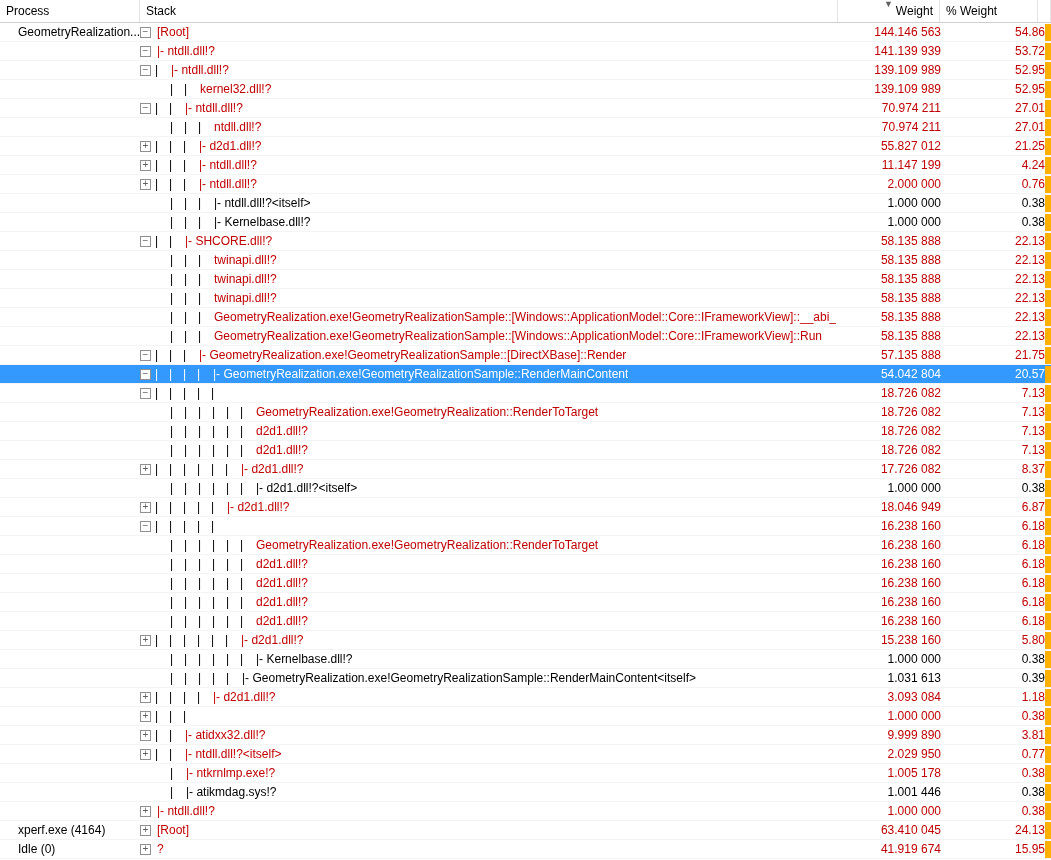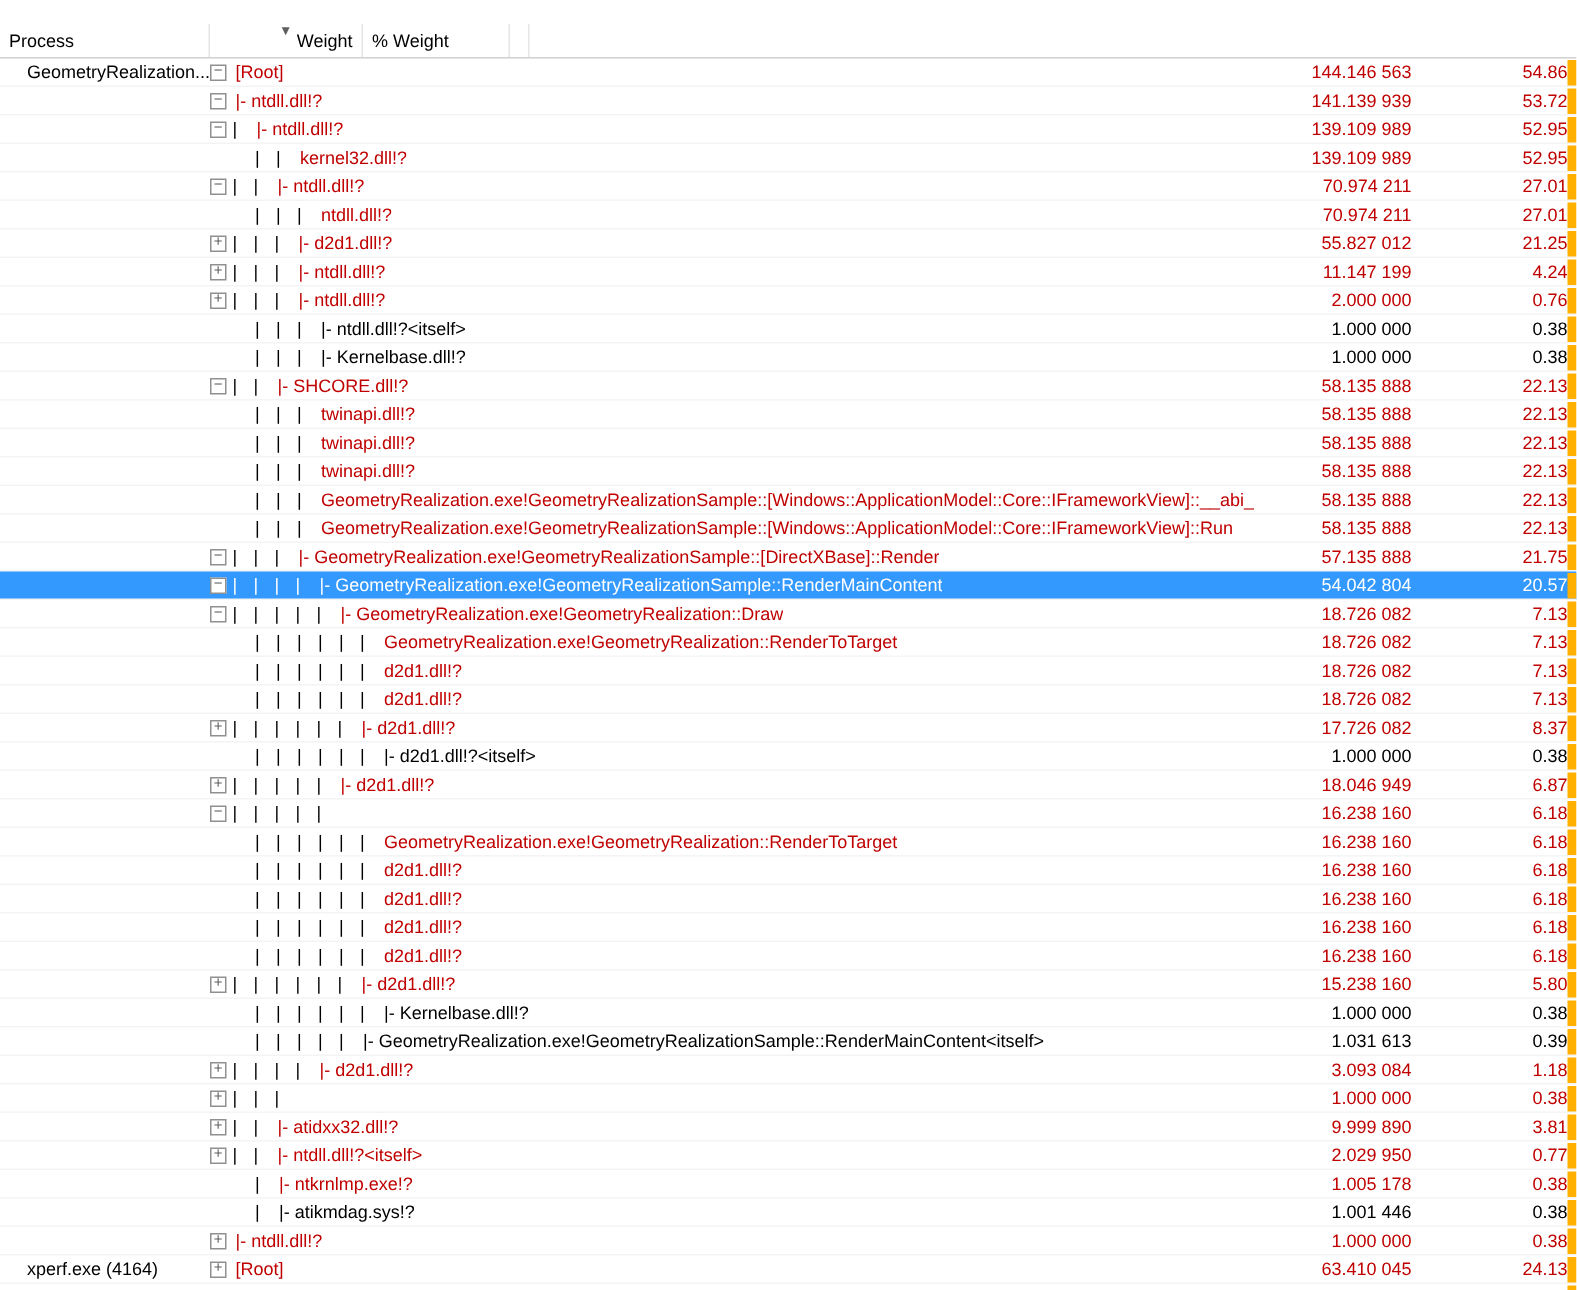--- a/index.html
+++ b/index.html
@@ -1,18 +1,18 @@
 <!DOCTYPE html>
 <html><head>
 <meta charset="utf-8">
 <style>
   * { box-sizing: border-box; }
   html, body { margin: 0; padding: 0; font-family: "Segoe UI", Tahoma, sans-serif; font-size: 12px; background: #fff; color: #000; }
   .table { width: 1051px; }
-  .header { display: flex; border-bottom: 1px solid #d0d0d0; background: #fff; margin-top: 16px; }
+  .header { display: flex; border-bottom: 1px solid #d0d0d0; background: #fff; }
   .header .cell { padding: 4px 6px; border-right: 1px solid #e5e5e5; }
   .header .process { width: 140px; }
   .header .stack { flex: 1; }
   .header .weight { width: 102px; text-align: right; position: relative; }
   .header .pweight { width: 98px; }
   .header .bar { width: 6px; }
   .sort-arrow { position:absolute; left:50%; top:-1px; transform:translateX(-50%); font-size:9px; color:#606060; }
   .rows { }
   .row { display: flex; height: 19px; line-height: 19px; border-bottom: 1px solid #f4f4f4; white-space: nowrap; }
   .row.selected { background: #3399ff; color: #fff; }
@@ -31,20 +31,21 @@
   .pipe { display:inline-block; width:14px; text-align:left; color:#000; flex:0 0 auto; }
   .row.selected .pipe { color:#fff; }
   .label { overflow:hidden; text-overflow:clip; padding-left:2px; }
 </style>
 </head>
 <body>
 
 <div class="table">
   <div class="header">
     <div class="cell process">Process</div>
+    <div class="cell stack">Stack</div>
     <div class="cell weight"><span class="sort-arrow">▼</span><span>Weight</span></div>
     <div class="cell pweight">% Weight</div>
     <div class="cell bar"></div>
   </div>
   <div class="rows" id="rows">
       <div class="row">
         <div class="process">GeometryRealization...</div>
         <div class="stack">
           <span class="expander">−</span>
           <span class="label red">[Root]</span>
@@ -329,21 +330,20 @@
       </div>
       <div class="row">
         <div class="process"></div>
         <div class="stack">
           <span class="expander">−</span>
           <span class="pipe">|</span>
           <span class="pipe">|</span>
           <span class="pipe">|</span>
           <span class="pipe">|</span>
           <span class="pipe">|</span>
-          <span class="label red">|- GeometryRealization.exe!GeometryRealization::Draw</span>
         </div>
         <div class="weight red">18.726 082</div>
         <div class="pweight red">7.13</div>
         <div class="bar">
           <div class="orange-bar"></div>
         </div>
       </div>
       <div class="row">
         <div class="process"></div>
         <div class="stack">

